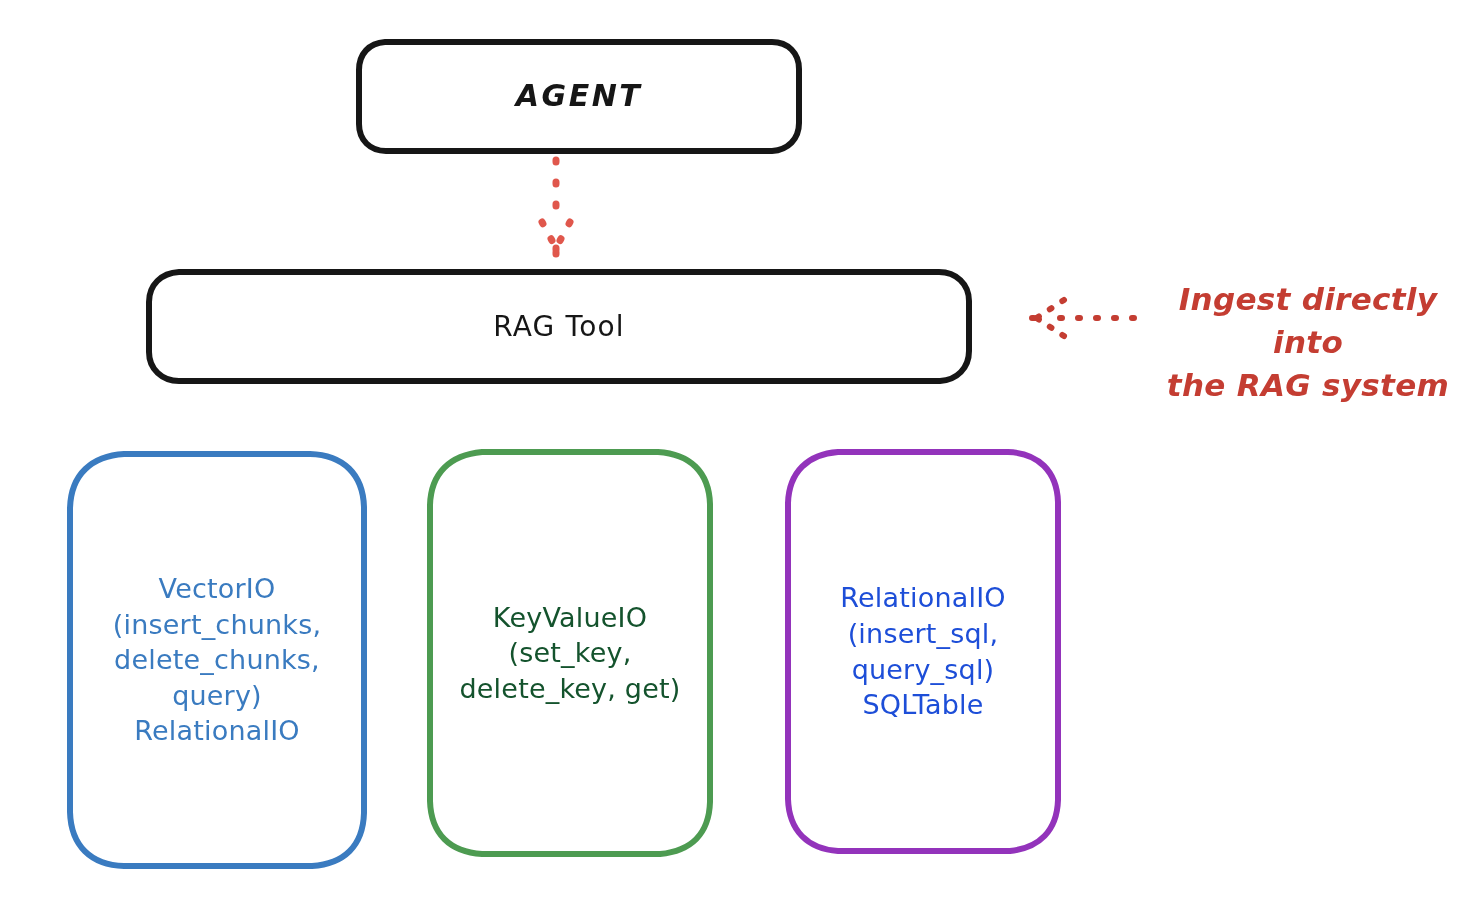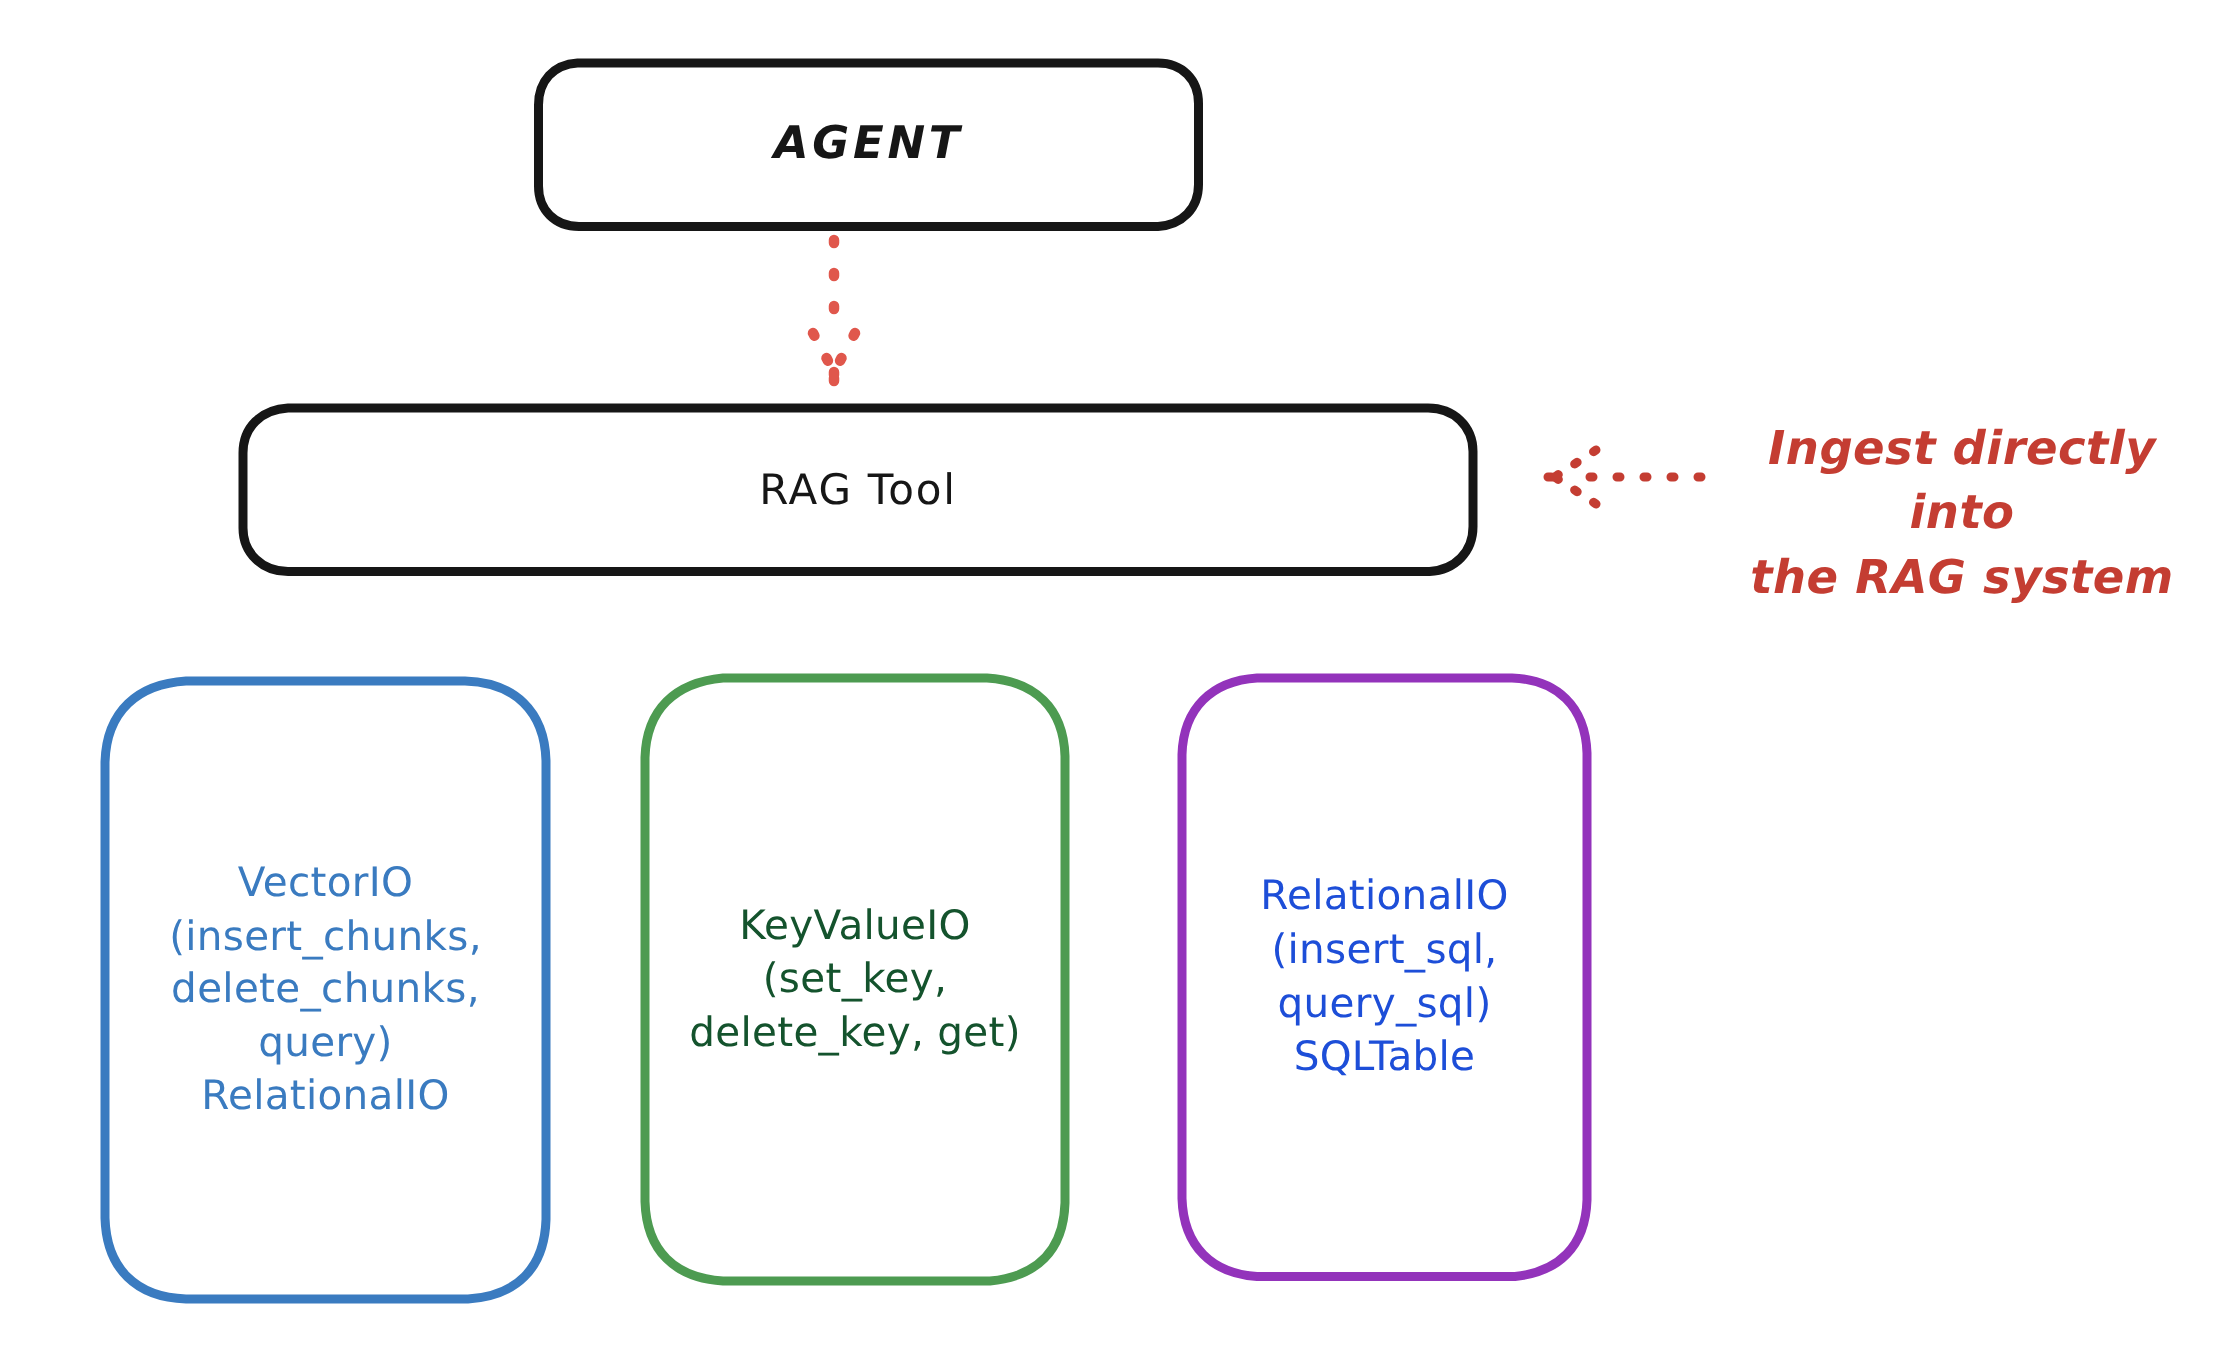--- a/index.html
+++ b/index.html
@@ -58,21 +58,21 @@
   #agent-node .node-label {
     color: #161616;
     font-size: 30px;
     font-style: italic;
     font-weight: 700;
     letter-spacing: 2.5px;
     font-family: "DejaVu Sans", sans-serif;
   }
 
   #ragtool-node {
-    left: 158px;
+    left: 145px;
     top: 268px;
     width: 828px;
     height: 117px;
   }
 
   #ragtool-node .node-label {
     color: #161616;
     font-size: 28px;
     font-weight: 500;
     letter-spacing: 1.2px;

